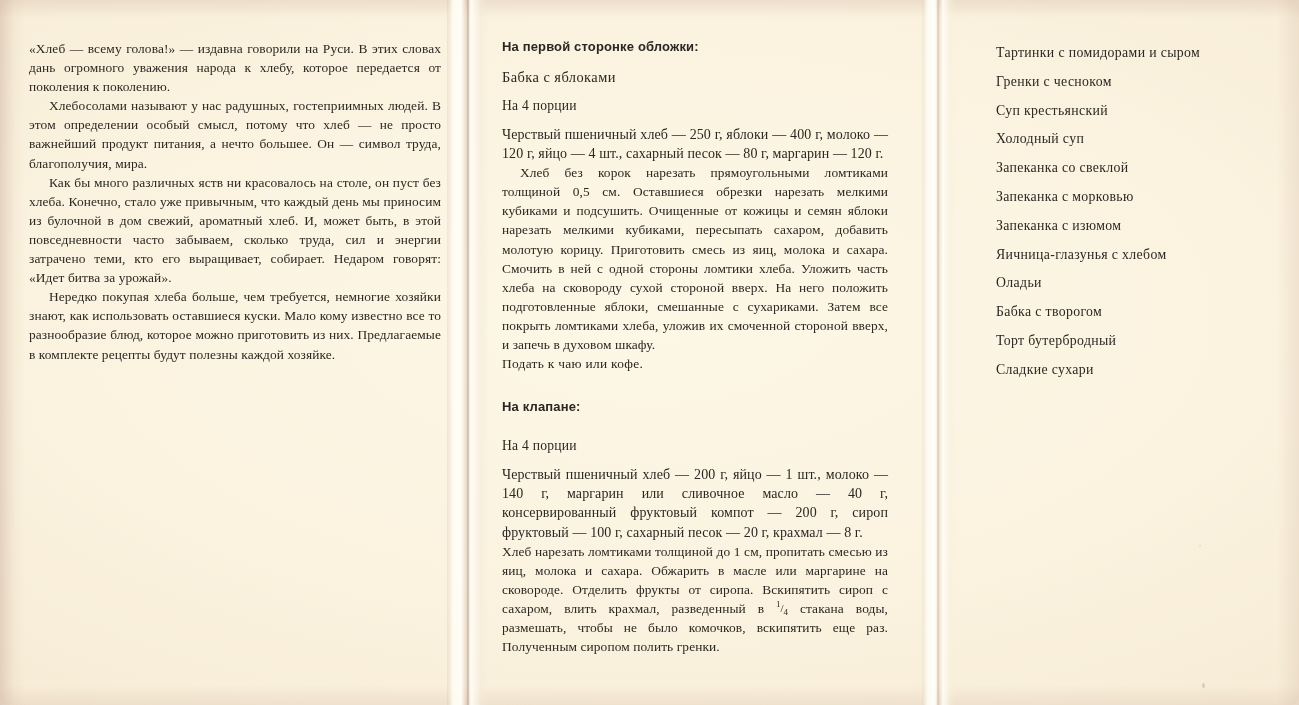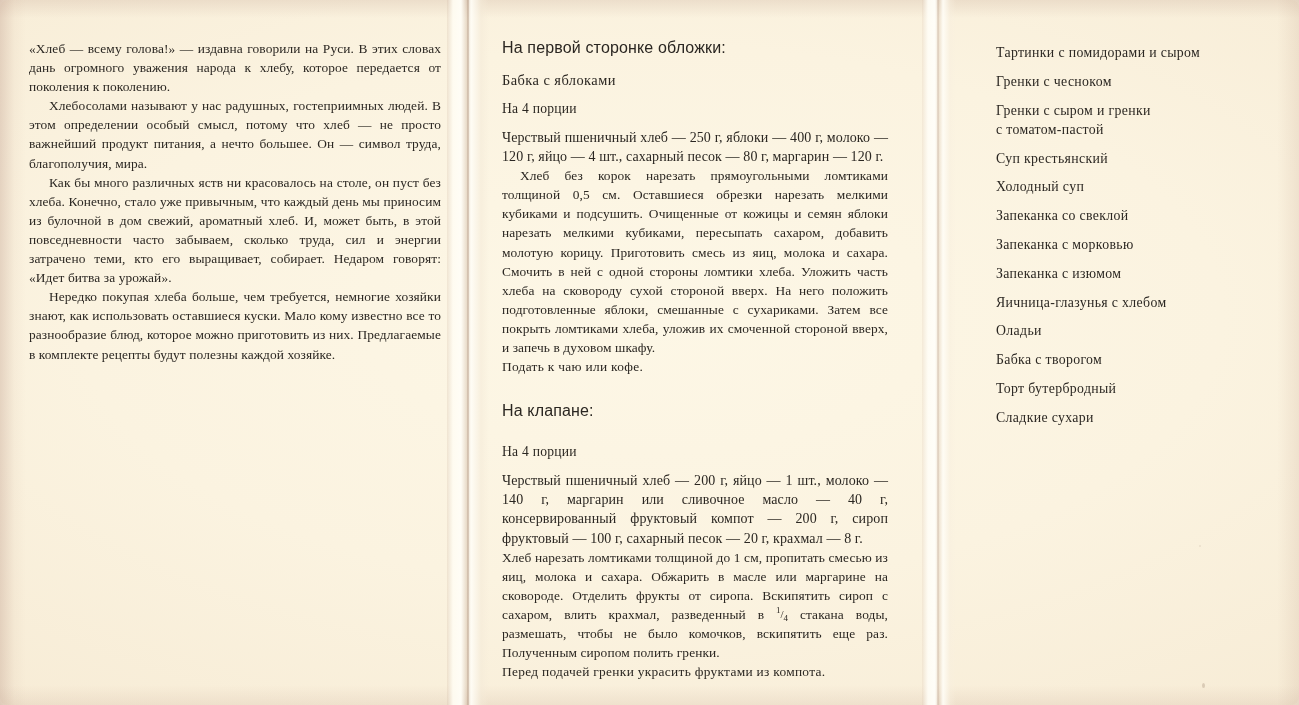--- a/index.html
+++ b/index.html
@@ -68,22 +68,22 @@
     text-align:justify;
     text-justify:inter-word;
     margin:0;
     text-indent:20px;
     letter-spacing:.1px;
   }
   .body-par.no-indent{text-indent:0;}
 
   .section-head{
     font-family:"Liberation Sans","DejaVu Sans",sans-serif;
-    font-size:16px;
-    font-weight:normal;
+    font-size:13px;
+    font-weight:bold;
     letter-spacing:.15px;
     margin:0;
     color:#2a2621;
   }
 
   .dish-title{
     font-size:14.4px;
     line-height:20px;
     margin:0;
     letter-spacing:.45px;
@@ -182,30 +182,27 @@
     <div class="gap-xl"></div>
 
     <div>
       <p class="section-head">На клапане:</p>
       <div class="gap-md"></div>
       <div class="gap-sm"></div>
       <p class="portions">На 4 порции</p>
       <div class="gap-sm"></div>
       <p class="ingredients">Черствый пшеничный хлеб — 200 г, яйцо — 1 шт., молоко — 140 г, маргарин или сливочное масло — 40 г, консервированный фруктовый компот — 200 г, сироп фруктовый — 100 г, сахарный песок — 20 г, крахмал — 8 г.</p>
       <p class="method flush"><span>Хлеб нарезать ломтиками толщиной до 1 см, пропитать смесью из яиц, молока и сахара. Обжарить в масле или маргарине на сковороде. Отделить фрукты от сиропа. Вскипятить сироп с сахаром, влить крахмал, разведенный в </span><span class="frac"><sup>1</sup>/<sub>4</sub></span><span> стакана воды, размешать, чтобы не было комочков, вскипятить еще раз. Полученным сиропом полить гренки.</span></p>
-      <p class="serve-line">Перед подачей гренки украсить фруктами из компота.</p>
     </div>
 
   </div>
 
   <div class="panel" id="panel-index" style="top:43px;">
     <p class="index-item">Тартинки с помидорами и сыром</p>
     <p class="index-item">Гренки с чесноком</p>
-    <p class="index-item">Гренки с сыром и гренки
-с томатом-пастой</p>
     <p class="index-item">Суп крестьянский</p>
     <p class="index-item">Холодный суп</p>
     <p class="index-item">Запеканка со свеклой</p>
     <p class="index-item">Запеканка с морковью</p>
     <p class="index-item">Запеканка с изюмом</p>
     <p class="index-item">Яичница-глазунья с хлебом</p>
     <p class="index-item">Оладьи</p>
     <p class="index-item">Бабка с творогом</p>
     <p class="index-item">Торт бутербродный</p>
     <p class="index-item">Сладкие сухари</p>

